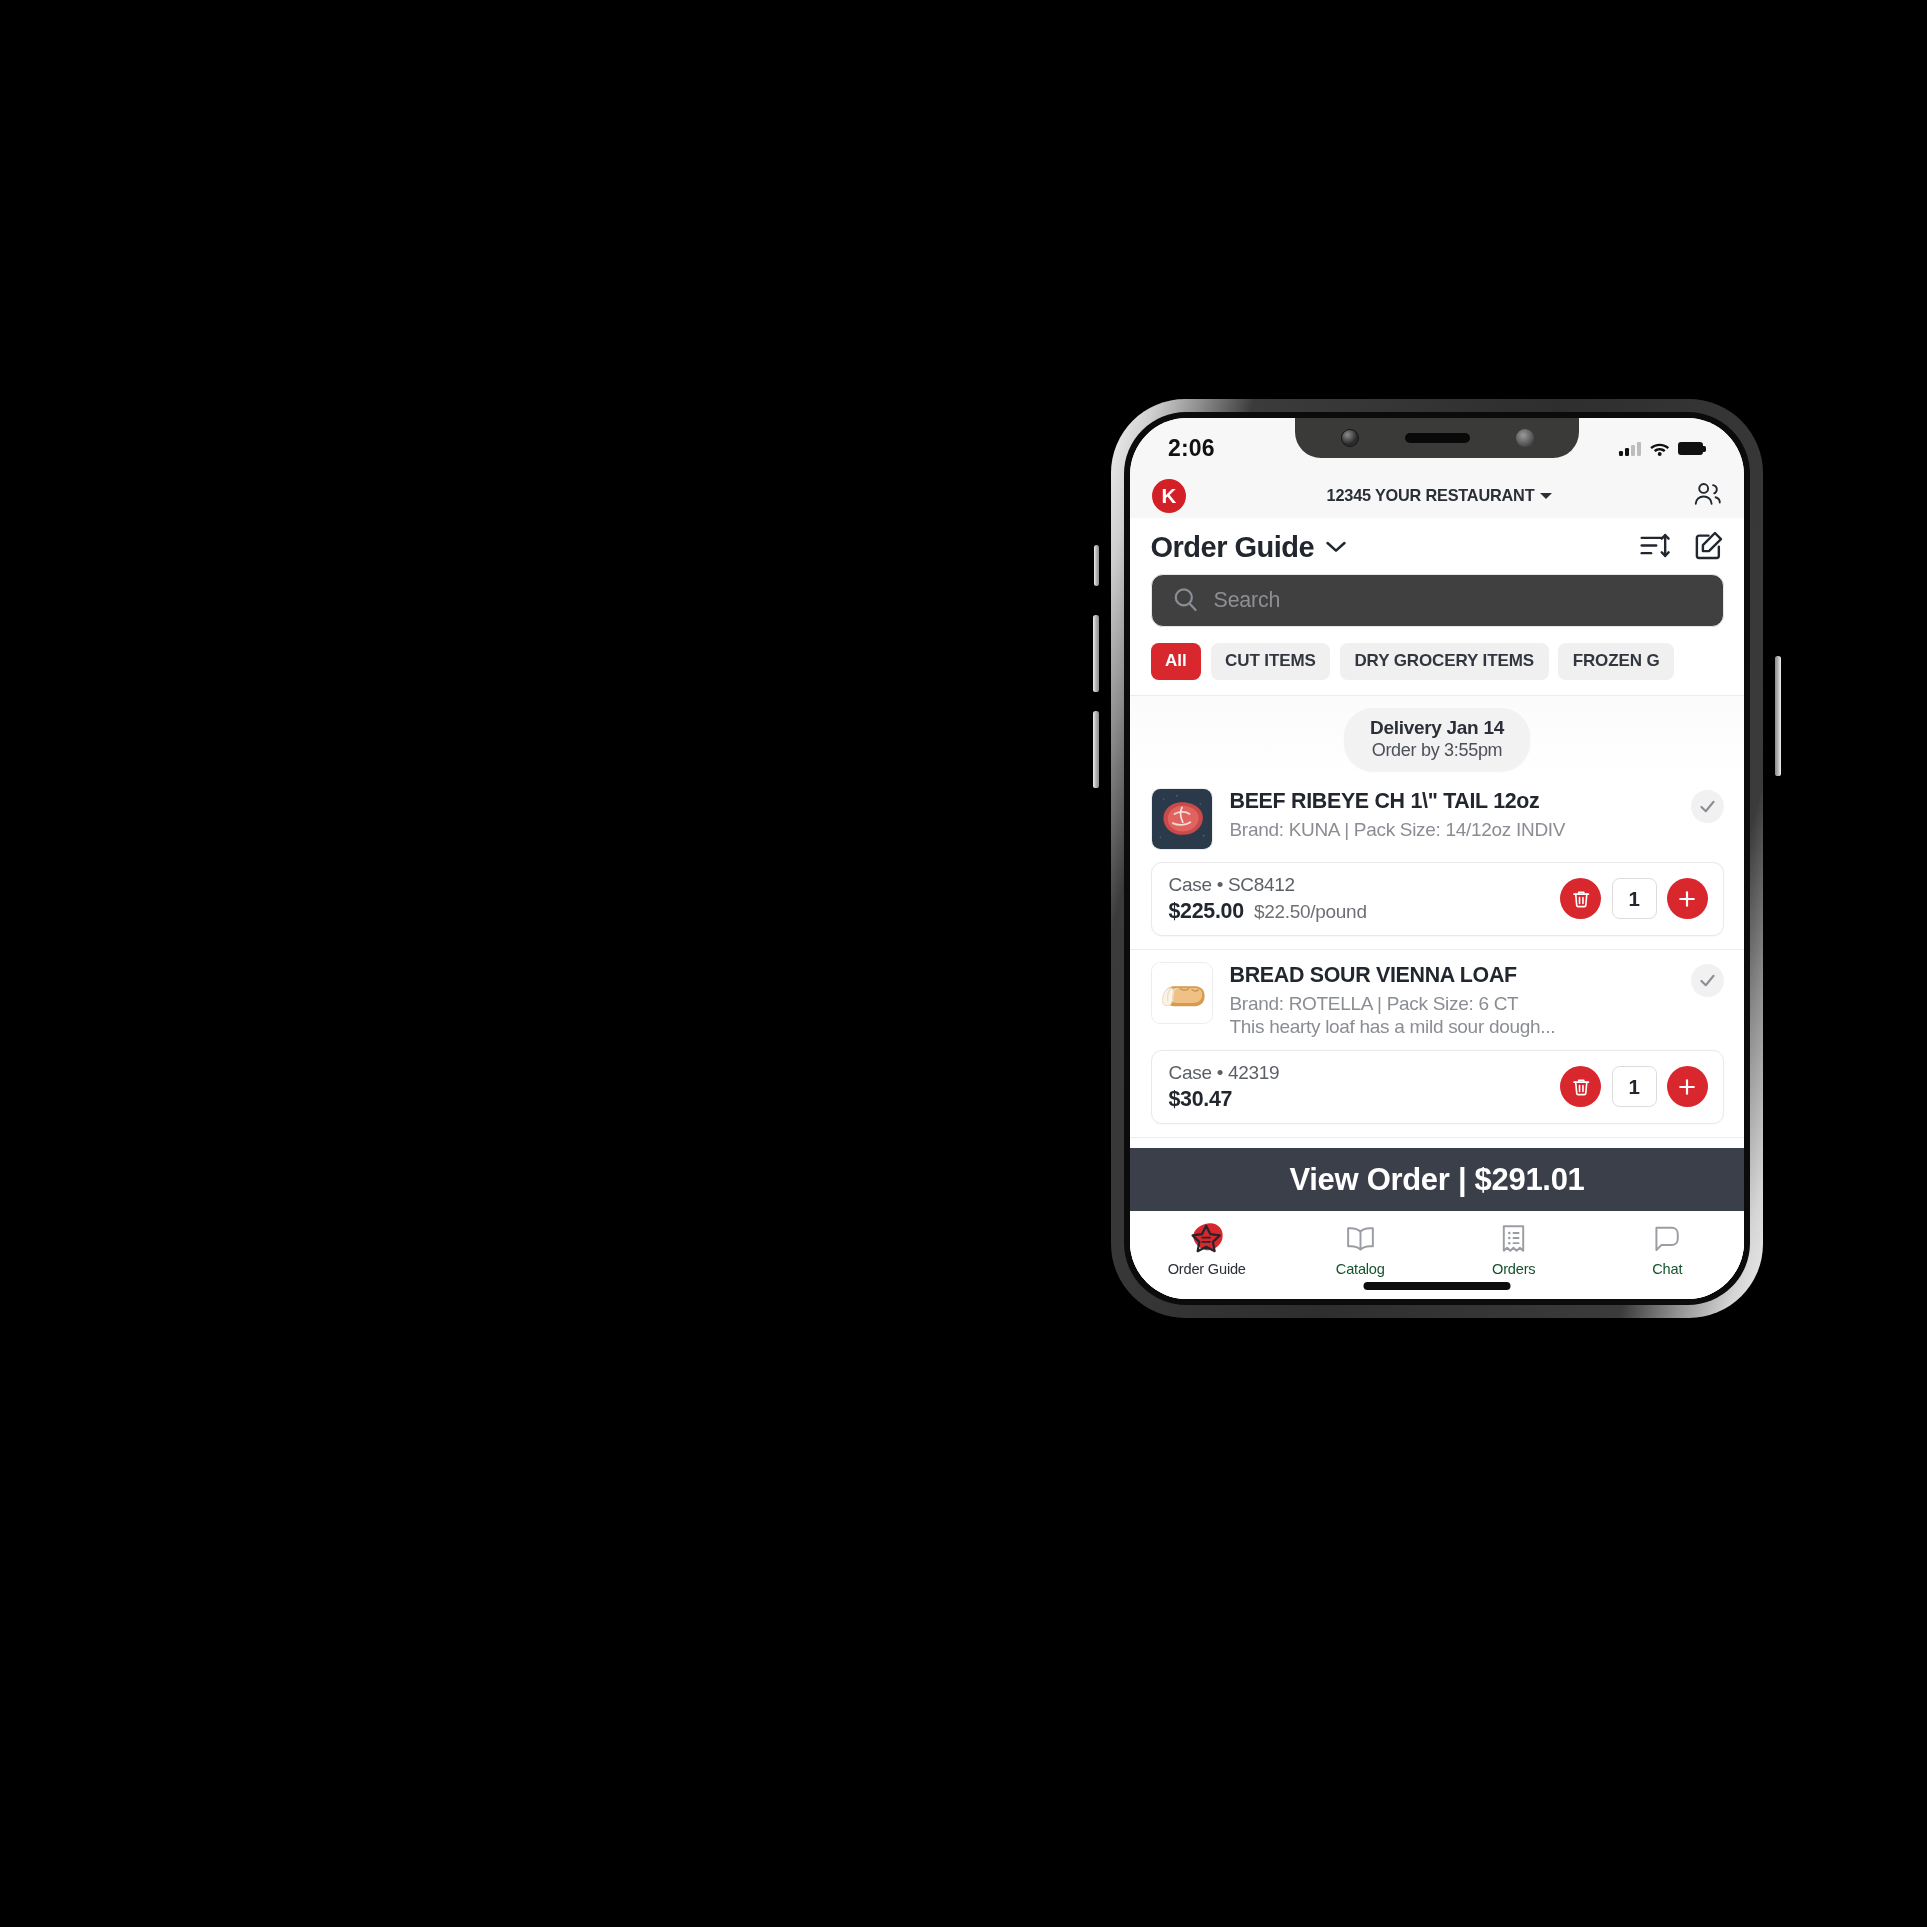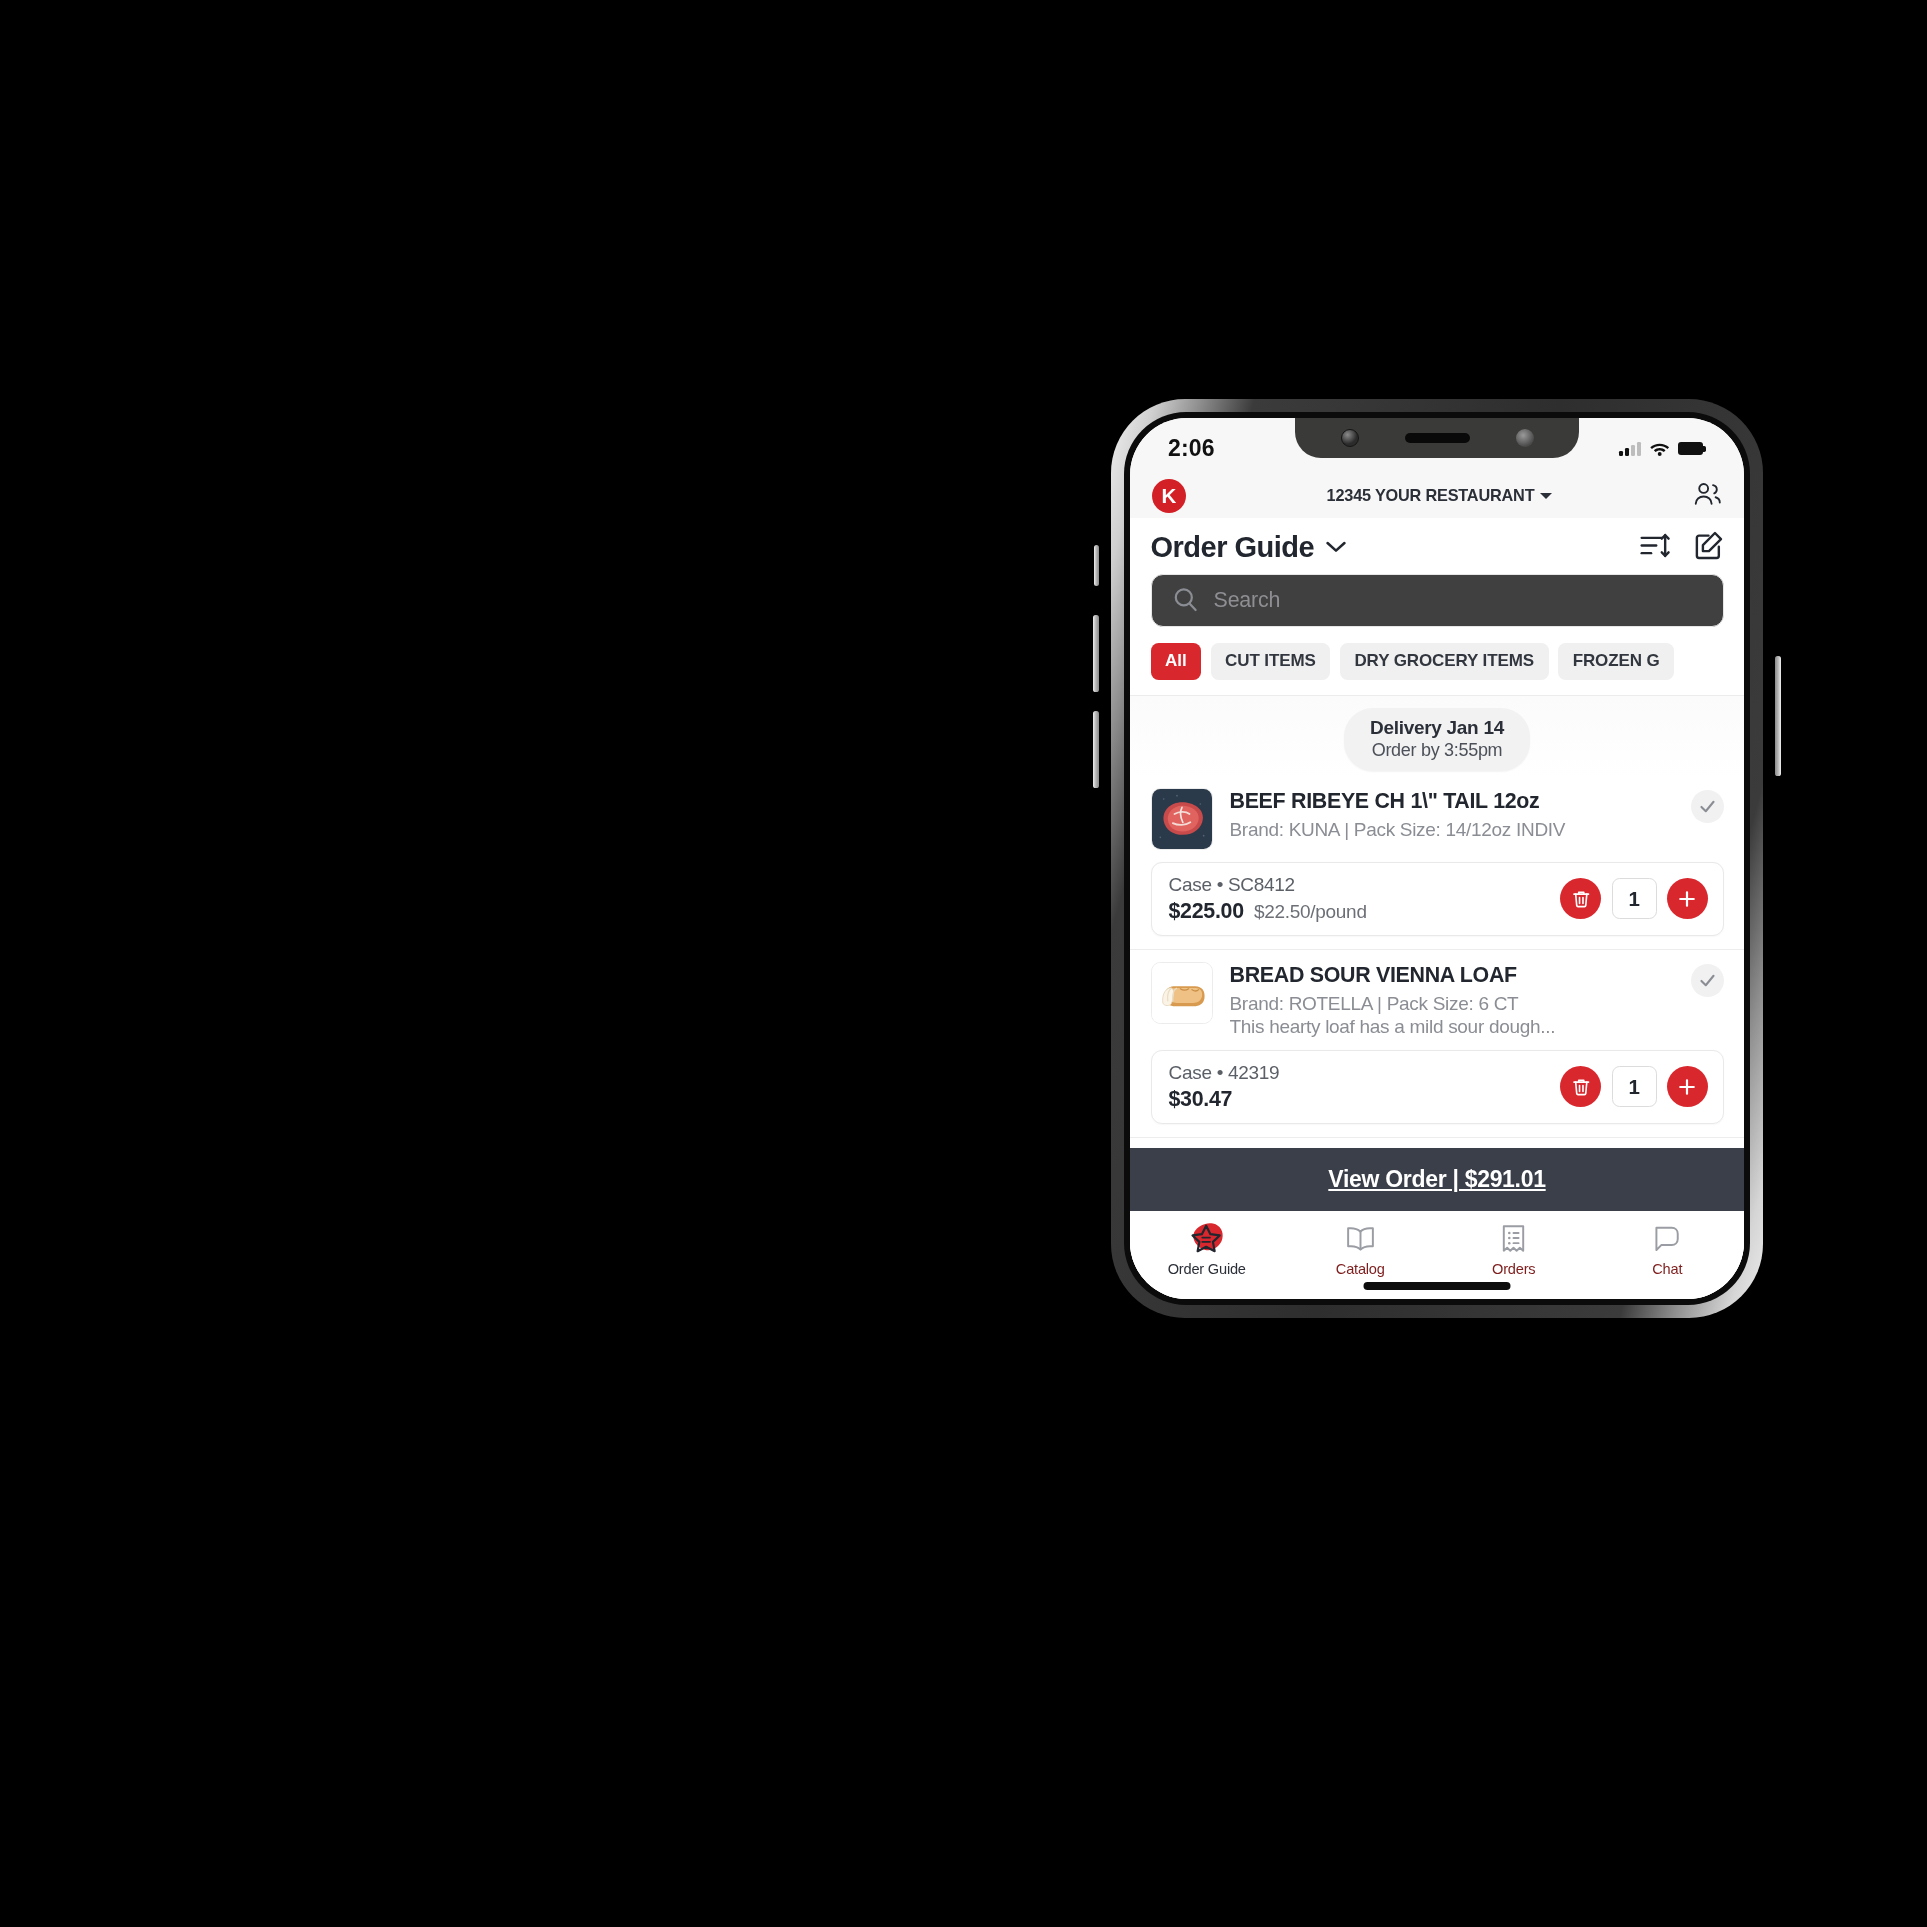--- a/index.html
+++ b/index.html
@@ -247,36 +247,36 @@
 
   
   #view-order-bar {
     position: absolute; left: 0; right: 0; bottom: 88px;
     height: 63px;
     background: #3a3f4a;
     display: flex; align-items: center; justify-content: center;
     z-index: 12;
   }
   #view-order-label {
-    color: #fff; font-size: 23px; font-weight: 700; letter-spacing: -0.3px; text-decoration: underline;
+    color: #fff; font-size: 31px; font-weight: 700; letter-spacing: -0.3px;
   }
 
   
   #tab-bar {
     position: absolute; left: 0; right: 0; bottom: 0;
     height: 88px; background: #fff;
     display: flex; align-items: flex-start;
     padding-top: 10.3px;
     z-index: 12;
   }
   .tab {
     flex: 1 1 0; display: flex; flex-direction: column;
     align-items: center; gap: 6px; cursor: pointer;
   }
-  .tab-label { font-size: 14.6px; color: #7f1d1d; letter-spacing: -0.2px; }
+  .tab-label { font-size: 14.6px; color: #14532d; letter-spacing: -0.2px; }
   .tab.active .tab-label { color: #2b2f38; }
   .tab-ico { height: 34px; display:flex; align-items:center; justify-content:center; }
 
   #home-indicator {
     position: absolute; bottom: 9.4px; left: 50%; transform: translateX(-50%);
     width: 147px; height: 7.7px; border-radius: 4.3px; background: #0d0d0d;
     z-index: 14;
   }
 </style>
 </head>

